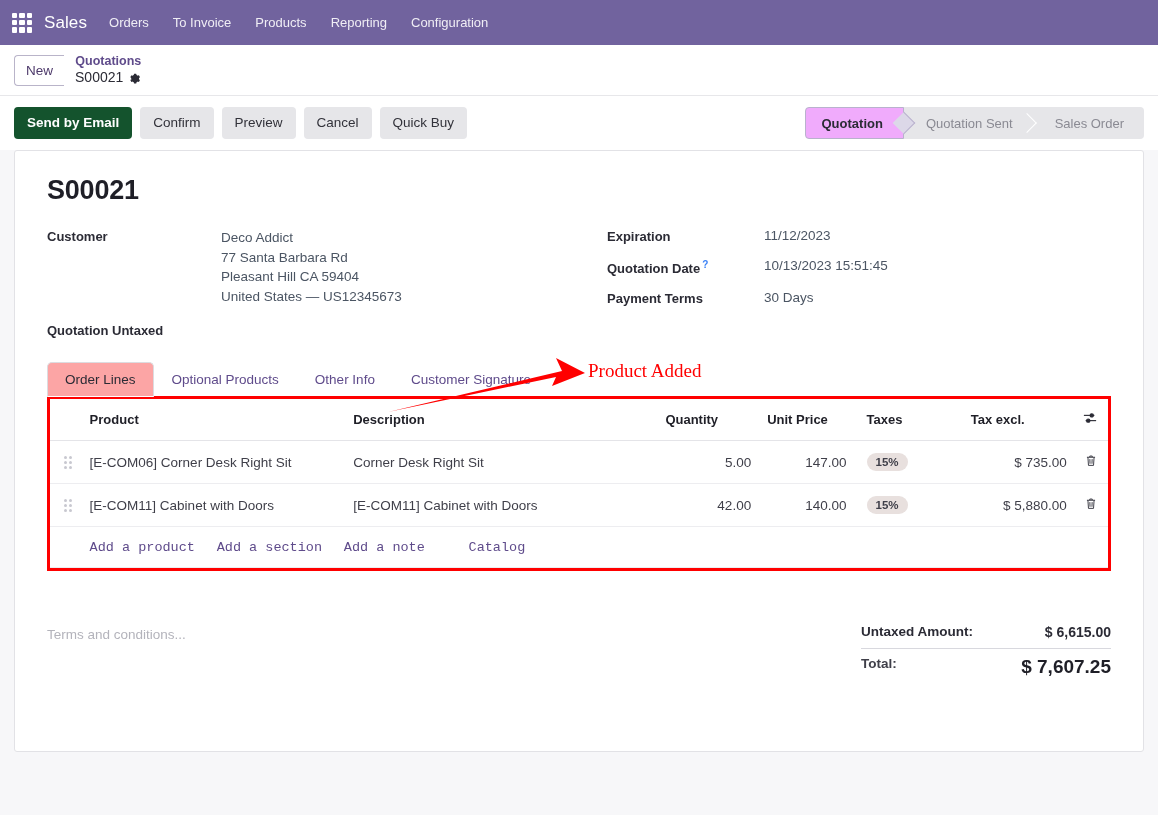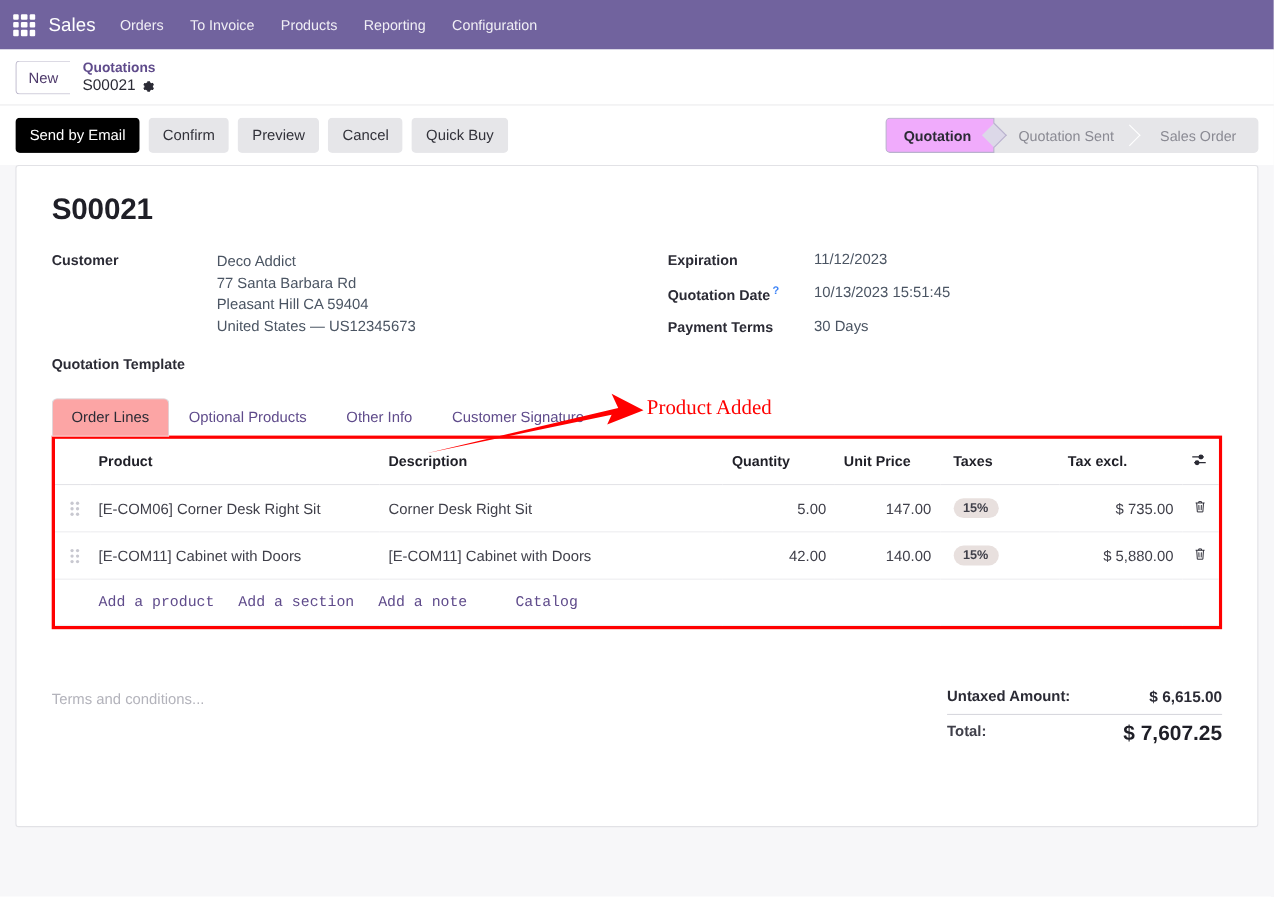--- a/index.html
+++ b/index.html
@@ -105,21 +105,21 @@
     border-radius:4px;
     font-size:13.5px;
     padding:7px 12px;
     height:32px;
     border:1px solid transparent;
     cursor:pointer;
     font-family:inherit;
     white-space:nowrap;
     line-height:1;
   }
-  .btn-primary { background:#000000; color:#fff; font-weight:400; }
+  .btn-primary { background:#14532d; color:#fff; font-weight:700; }
   .btn-secondary { background:#e6e6e9; color:#32323a; }
 
   .statusbar {
     display:flex;
     background:#e6e6e9;
     border-radius:4px;
     height:32px;
     overflow:hidden;
   }
   .status-step {
@@ -174,21 +174,21 @@
     font-size:27px;
     font-weight:700;
     color:#1f1f27;
     margin:0 0 22px 0;
     letter-spacing:-.2px;
   }
 
   .fields { display:flex; }
   .col-left { width:560px; }
   .col-right { flex:1; }
-  .field-row { display:flex; margin-bottom:14px; }
+  .field-row { display:flex; margin-bottom:14px;gap:24px; }
   .flabel {
     font-weight:700;
     color:#2b2b35;
     font-size:13px;
     width:150px;
     flex:none;
     padding-top:1px;
   }
   .flabel.wide { width:133px; }
   .fvalue { color:#4b5563; font-size:13.5px; }
@@ -407,21 +407,21 @@
       <div class="field-row">
         <div class="flabel">Customer</div>
         <div class="fvalue">
           <span class="addr-line link">Deco Addict</span>
           <span class="addr-line">77 Santa Barbara Rd</span>
           <span class="addr-line">Pleasant Hill CA 59404</span>
           <span class="addr-line">United States — US12345673</span>
         </div>
       </div>
       <div class="field-row" style="margin-top:16px;">
-        <div class="flabel">Quotation Template</div>
+        <div class="flabel">Quotation Untaxed</div>
         <div class="fvalue"></div>
       </div>
     </div>
 
     <div class="col-right">
       <div class="field-row">
         <div class="flabel wide">Expiration</div>
         <div class="fvalue">11/12/2023</div>
       </div>
       <div class="field-row">

